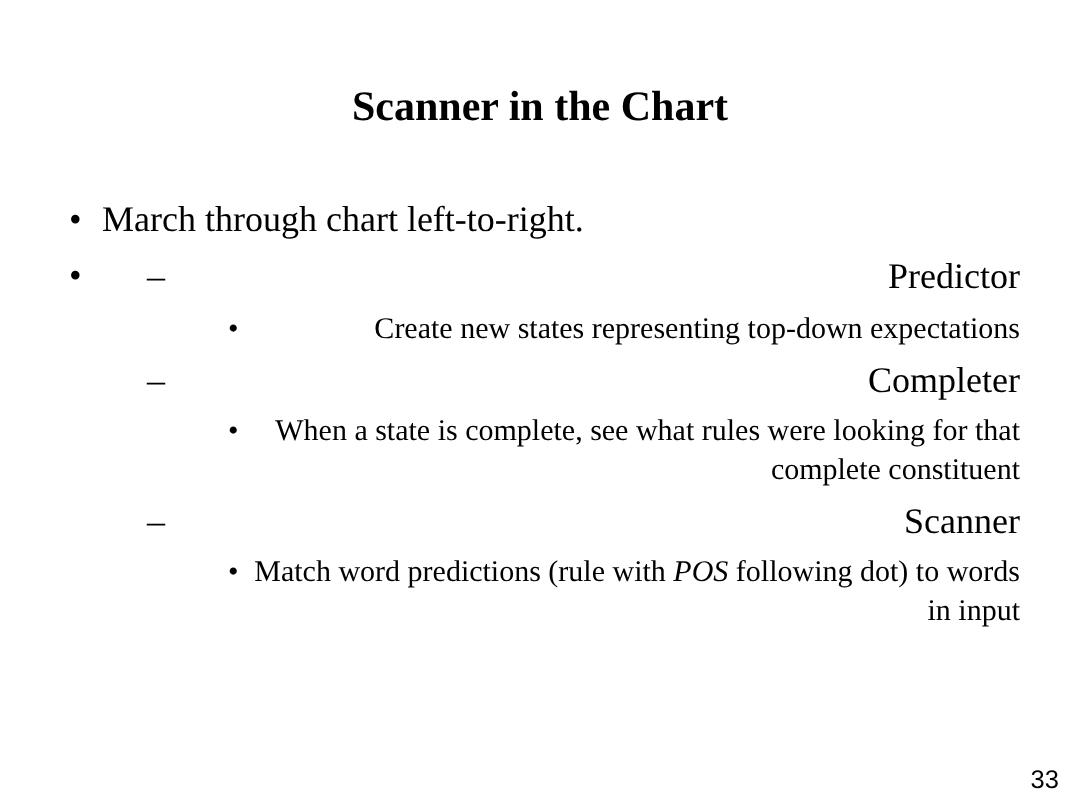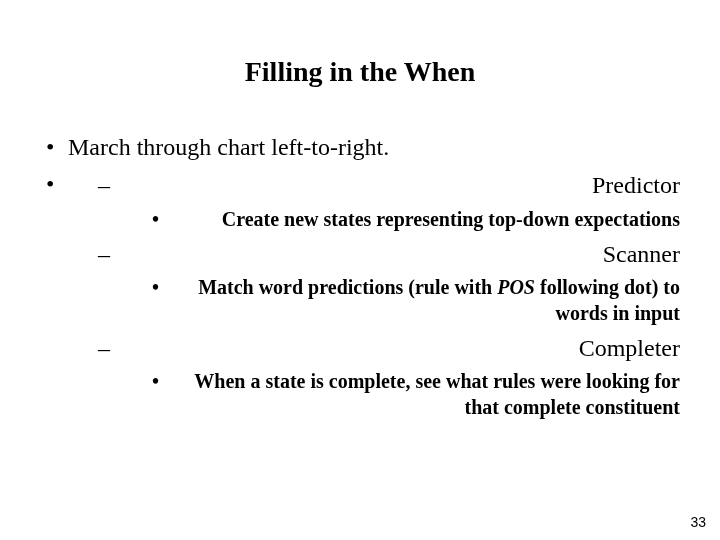--- a/index.html
+++ b/index.html
@@ -7,58 +7,58 @@
   .slide { position: relative; width: 720px; height: 540px; padding: 36px 40px 0 40px; }
   .title { font-size: 28px; text-align: center; margin-top: 20px; margin-bottom: 44px; }
   ul { list-style: none; }
   .l1 { font-size: 24px; margin-left: 0; }
   .l1 > li { position: relative; padding-left: 28px; margin-bottom: 6px; line-height: 1.3; }
   .l1 > li::before { content: "•"; position: absolute; left: 6px; top: 0; }
   .l2 { font-size: 24px; margin-left: 26px; margin-top: 2px; }
   .l2 > li { position: relative; padding-left: 26px; margin-top: 2px; margin-bottom: 2px; line-height: 1.35; text-align: right; }
   .l2 > li::before { content: "–"; position: absolute; left: 4px; top: 0; }
   .l3 { font-size: 20px; margin-left: 28px; margin-top: 4px; margin-bottom: 6px; }
-  .l3 > li { position: relative; padding-left: 20px; line-height: 1.3; font-weight: bold; }
+  .l3 > li { position: relative; padding-left: 20px; line-height: 1.3; }
   .l3 > li::before { content: "•"; position: absolute; left: 4px; top: 0; }
   .l3 .run-italic { font-style: italic; }
-  .pagenum { position: absolute; right: 14px; bottom: 10px; font-size: 14px; font-family: Arial, Helvetica, sans-serif; color: #000; }
+  .pagenum { position: absolute; right: 14px; bottom: 10px; font-size: 17px; font-family: Arial, Helvetica, sans-serif; color: #000; }
 </style>
 </head>
 <body>
 
 <div class="slide">
-  <h1 class="title">Filling in the When</h1>
+  <h1 class="title">Scanner in the Chart</h1>
 
   <ul class="l1">
     <li>
       <span>March through chart left-to-right.</span>
     </li>
     <li>
       <ul class="l2">
         <li>
           <span>Predictor</span>
           <ul class="l3">
             <li>
               <span>Create new states representing top-down expectations</span>
             </li>
           </ul>
         </li>
         <li>
+          <span>Completer</span>
+          <ul class="l3">
+            <li>
+              <span>When a state is complete, see what rules were looking for that complete constituent</span>
+            </li>
+          </ul>
+        </li>
+        <li>
           <span>Scanner</span>
           <ul class="l3">
             <li>
               <span>Match word predictions (rule with </span><span class="run-italic">POS</span><span> following dot) to words in input</span>
-            </li>
-          </ul>
-        </li>
-        <li>
-          <span>Completer</span>
-          <ul class="l3">
-            <li>
-              <span>When a state is complete, see what rules were looking for that complete constituent</span>
             </li>
           </ul>
         </li>
       </ul>
     </li>
   </ul>
 
   <div class="pagenum">33</div>
 </div>
 

